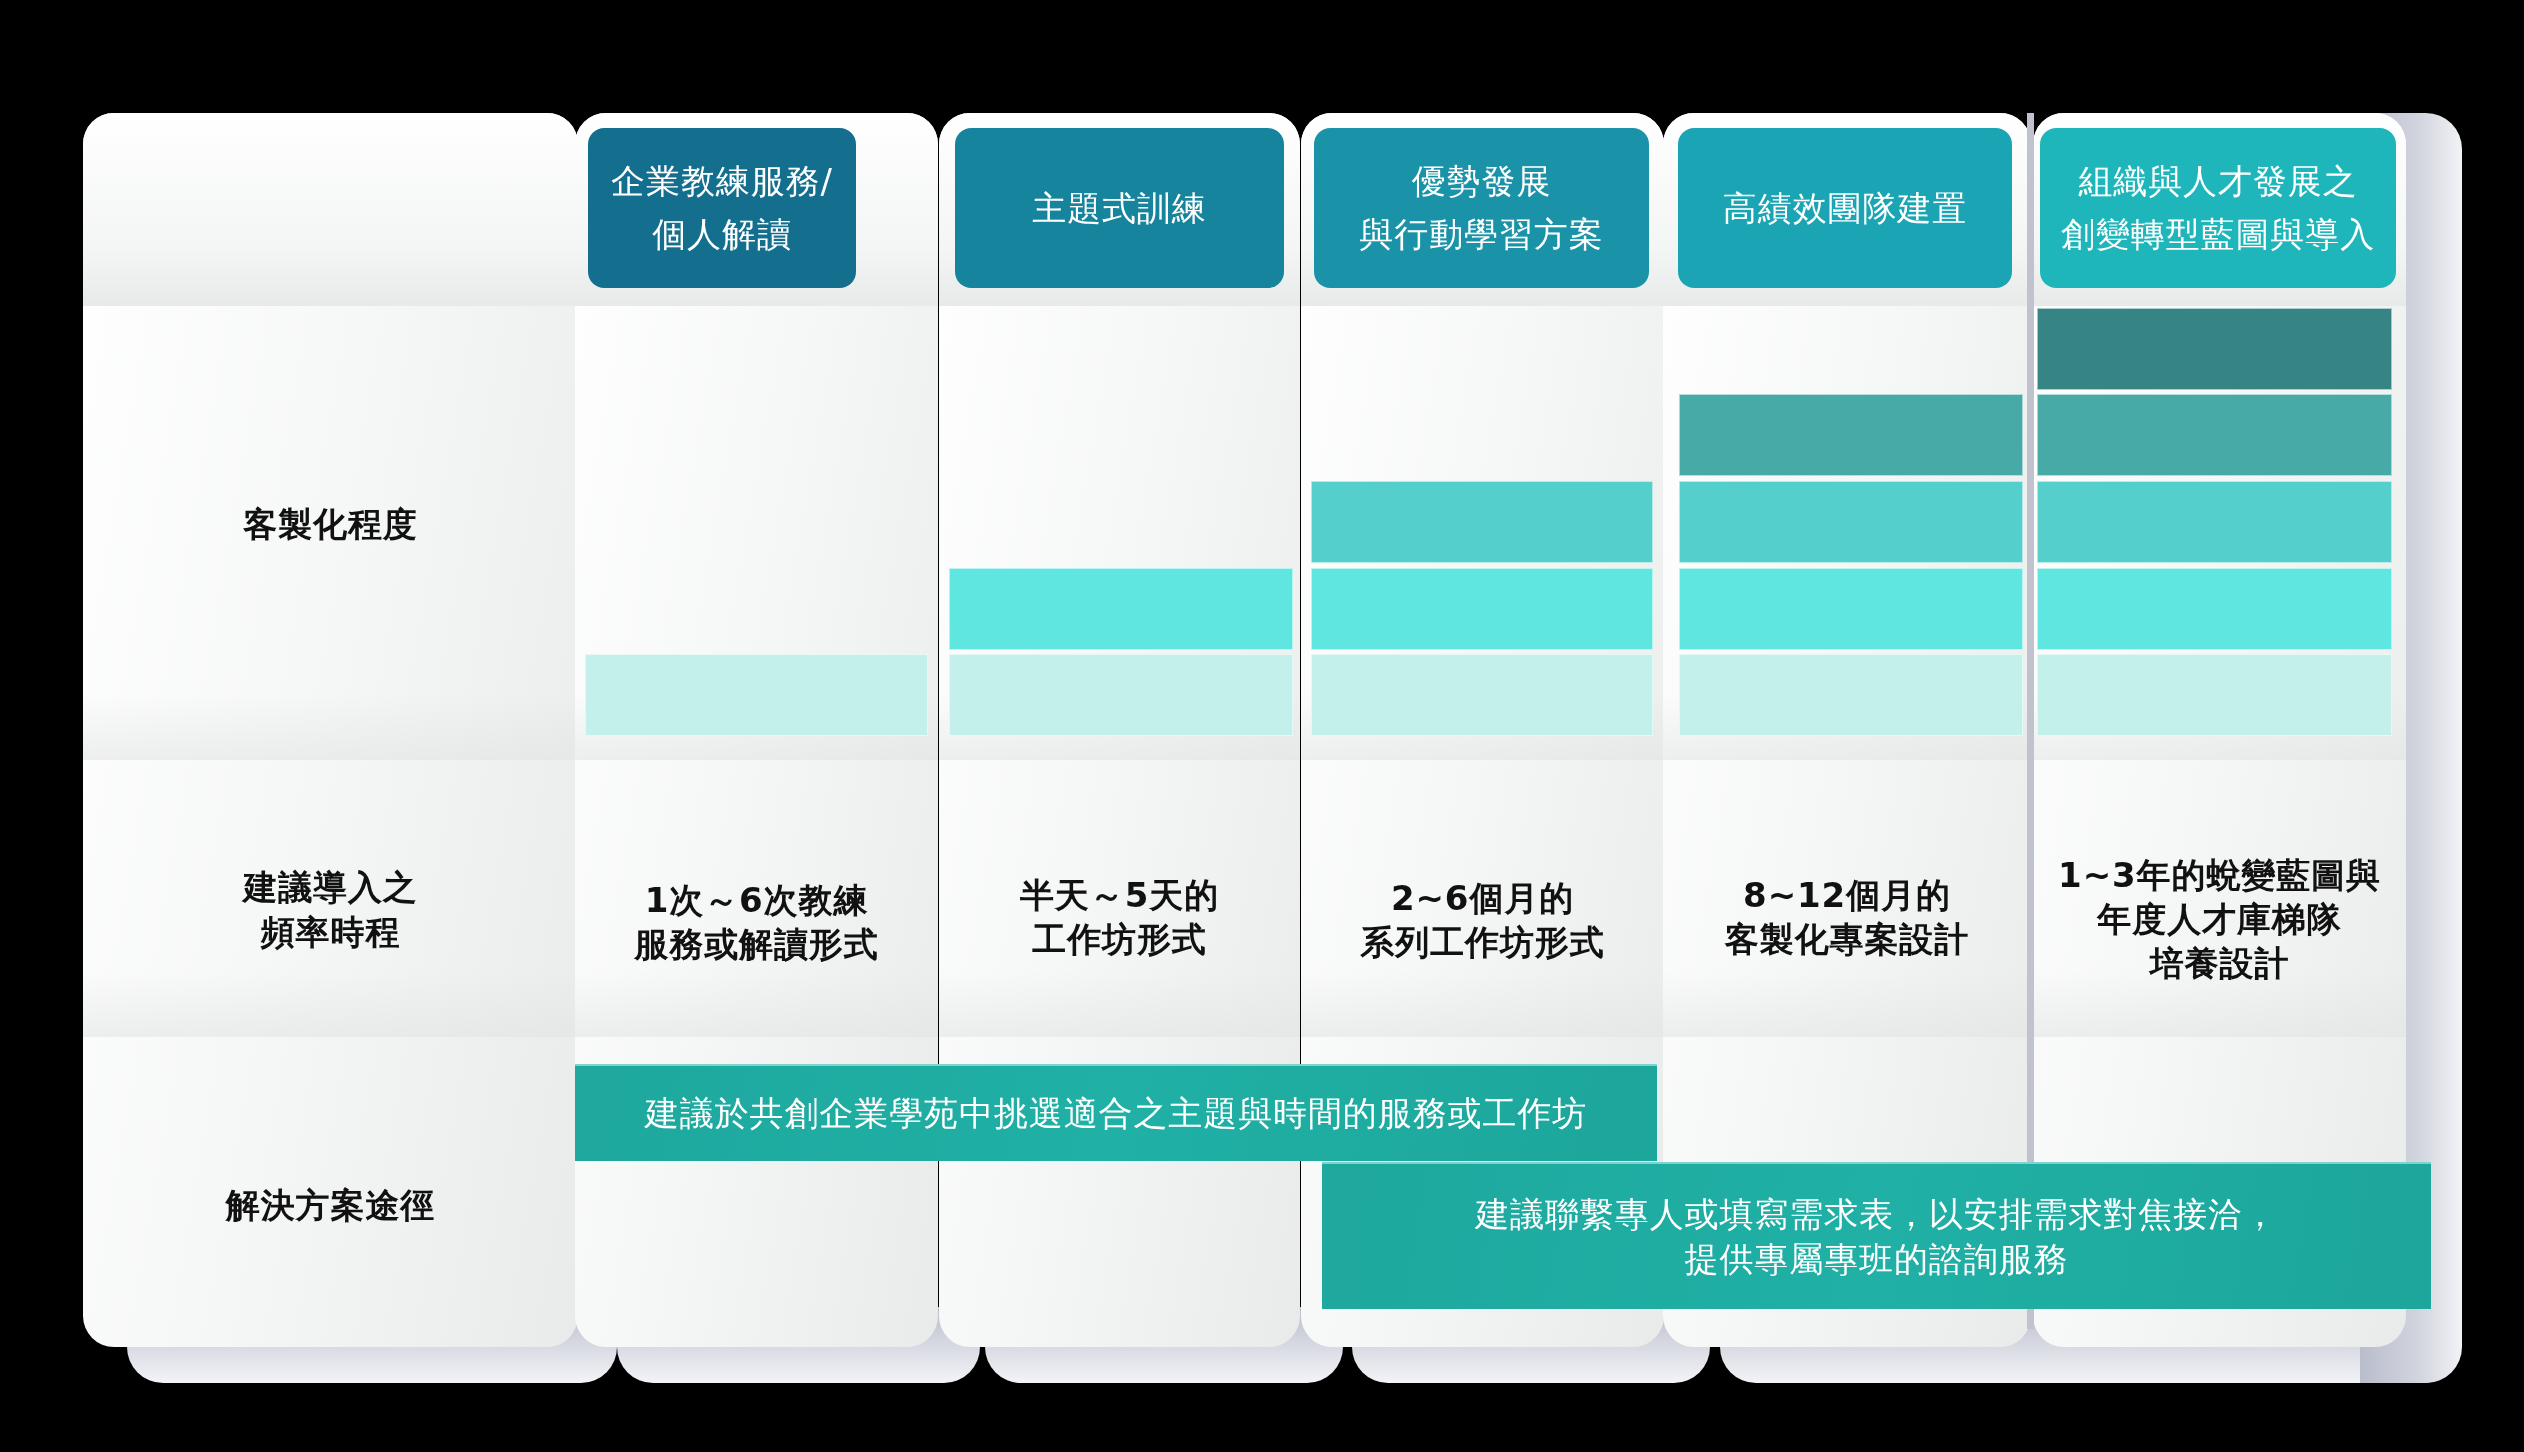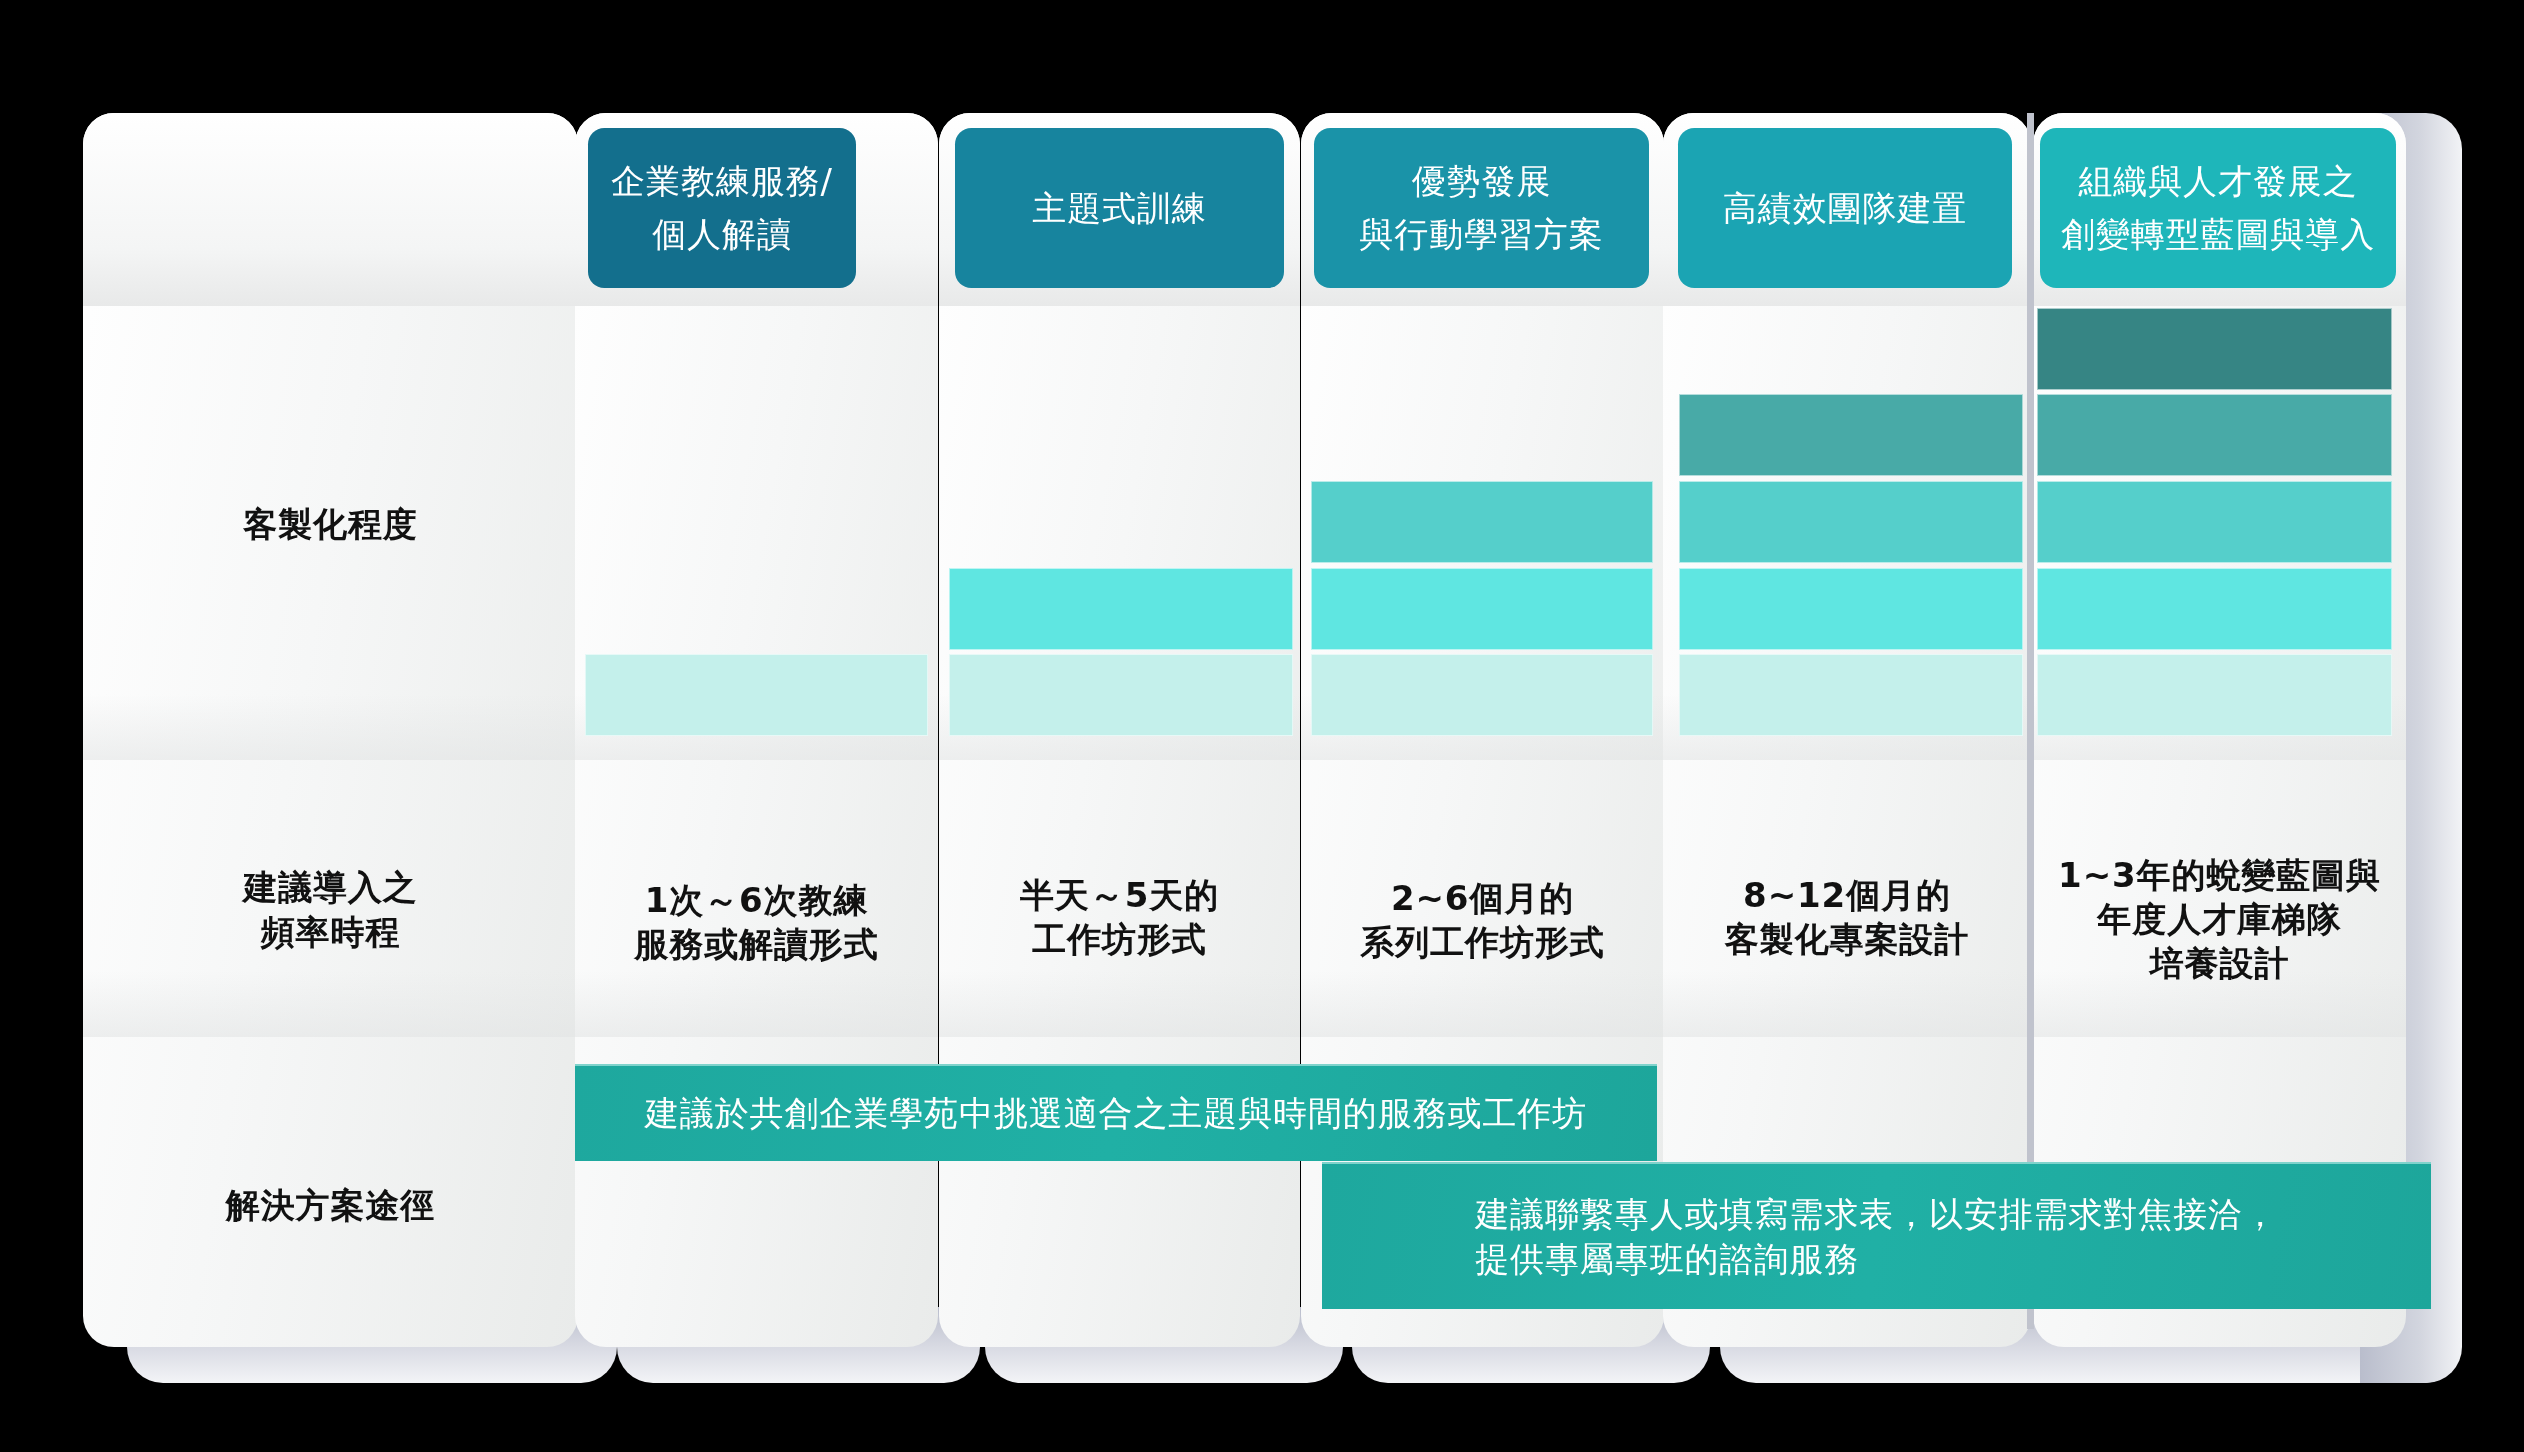--- a/index.html
+++ b/index.html
@@ -40,21 +40,21 @@
   .freq {
     position:absolute; text-align:center; color:#111111; font-size:34px; line-height:44px;
     font-weight:bold; letter-spacing:0.9px;
   }
   .freq span { display:block; }
 
   .bar { position:absolute; height:82px; box-shadow:0 0 0 0.9px rgba(255,255,255,0.6) inset; }
 
   .solution {
     position:absolute; color:#ffffff; display:flex; align-items:center; justify-content:center;
-    text-align:left; font-size:34px; line-height:45px; letter-spacing:0.9px; font-weight:500;
+    text-align:center; font-size:34px; line-height:45px; letter-spacing:0.9px; font-weight:500;
     background:linear-gradient(100deg,#1ea89e 0%,#20b0a5 50%,#1da69b 100%);
     border-top:2.7px solid #7fd3cc;
   }
   .solution span { display:block; }
 </style>
 </head>
 <body>
 
 <div class="stage">
 

